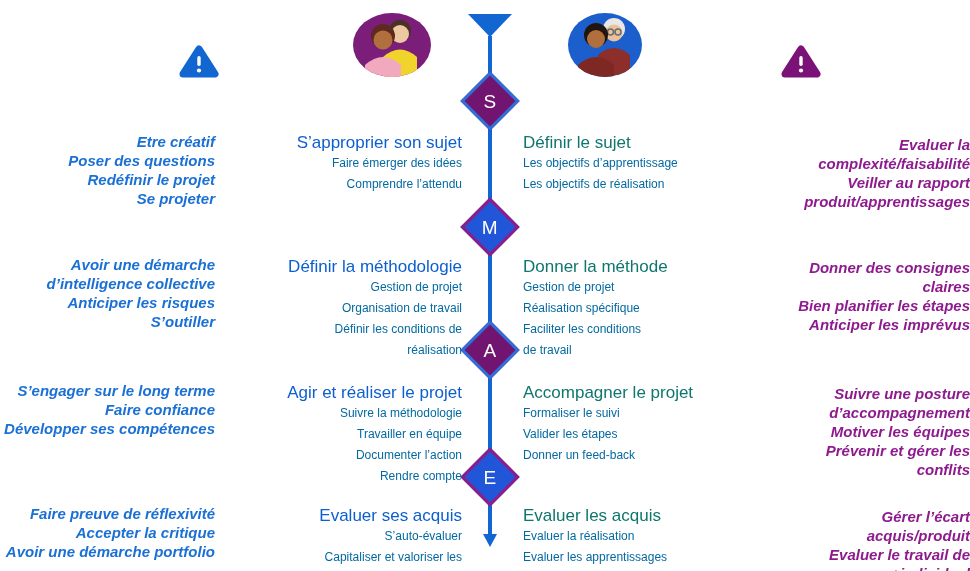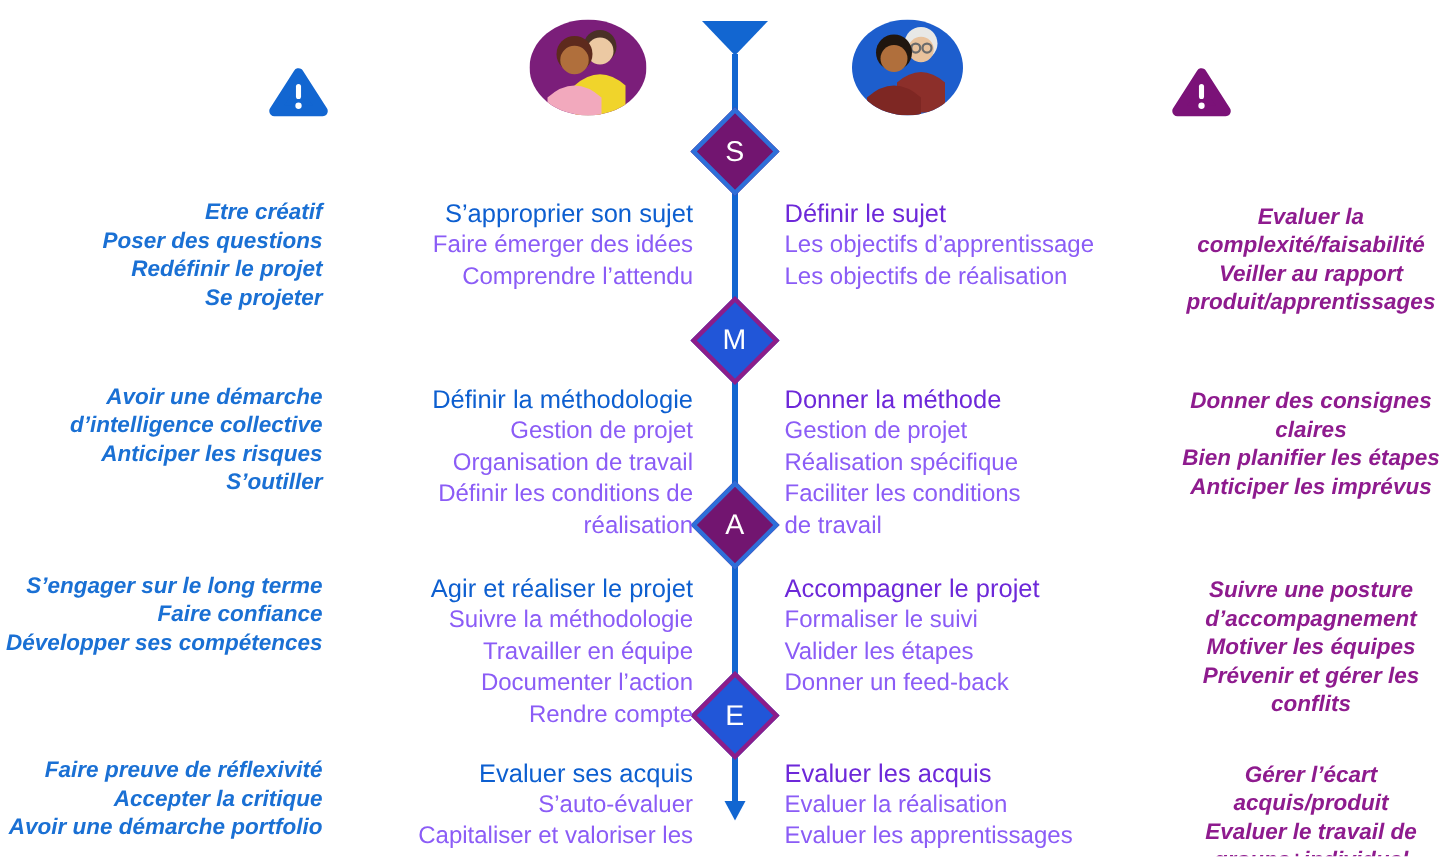--- a/index.html
+++ b/index.html
@@ -6,29 +6,29 @@
   #stage{
     position:relative;width:970px;height:571px;background:#ffffff;overflow:hidden;
     font-family:"Liberation Sans",sans-serif;
   }
   .cell{position:absolute;margin-top:44px;}
   .multiline{white-space:pre-line;}
   
   .postures-left{left:0;width:215px;text-align:right;
     color:#1a70d4;font-style:italic;font-weight:600;font-size:15px;line-height:19px;}
   
-  .postures-right{left:778px;width:192px;text-align:center;
+  .postures-right{left:778px;width:192px;text-align:right;
     color:#8e1b8e;font-style:italic;font-weight:600;font-size:15px;line-height:19px;}
   
   .actions-left{left:232px;width:230px;text-align:right;}
   .actions-right{left:523px;width:255px;text-align:left;}
   .h{font-weight:normal;font-size:17px;line-height:21px;}
   .h-blue{color:#0d5fd0;}
-  .h-purple{color:#6d28d9;}
-  .body-lines{color:#8b5cf6;font-size:16px;line-height:21px;}
+  .h-purple{color:#0f766e;}
+  .body-lines{color:#0369a1;font-size:12px;line-height:21px;}
   
   .tl-line{position:absolute;left:488px;top:36px;width:4px;height:499px;background:#1266d1;}
   .tl-top{position:absolute;left:468px;top:14px;width:0;height:0;
     border-left:22px solid transparent;border-right:22px solid transparent;border-top:23px solid #1266d1;}
   .tl-bottom{position:absolute;left:483px;top:534px;width:0;height:0;
     border-left:7px solid transparent;border-right:7px solid transparent;border-top:13px solid #1266d1;}
   .diamond{position:absolute;width:36px;height:36px;transform:rotate(45deg);
     display:flex;align-items:center;justify-content:center;}
   .diamond.purple{background:#721570;border:3px solid #2e6fd9;}
   .diamond.blue{background:#2156d8;border:3px solid #8c1d8a;}

